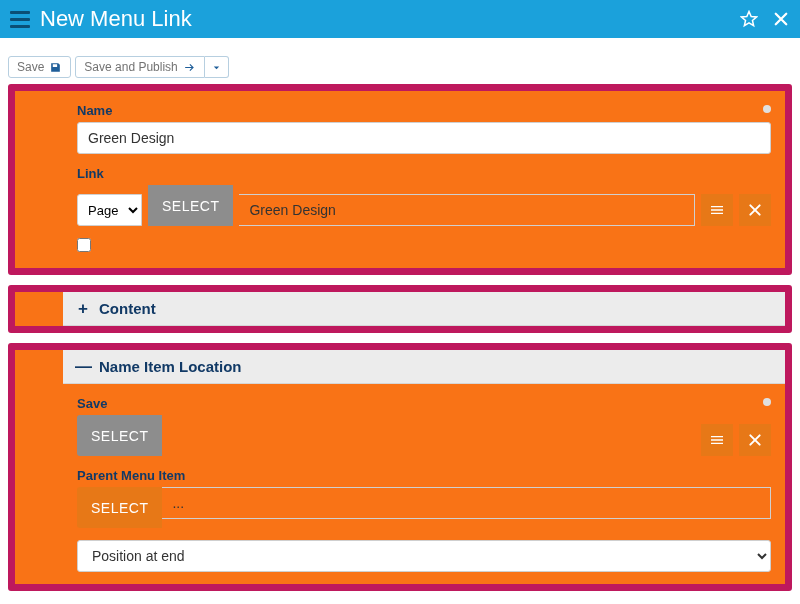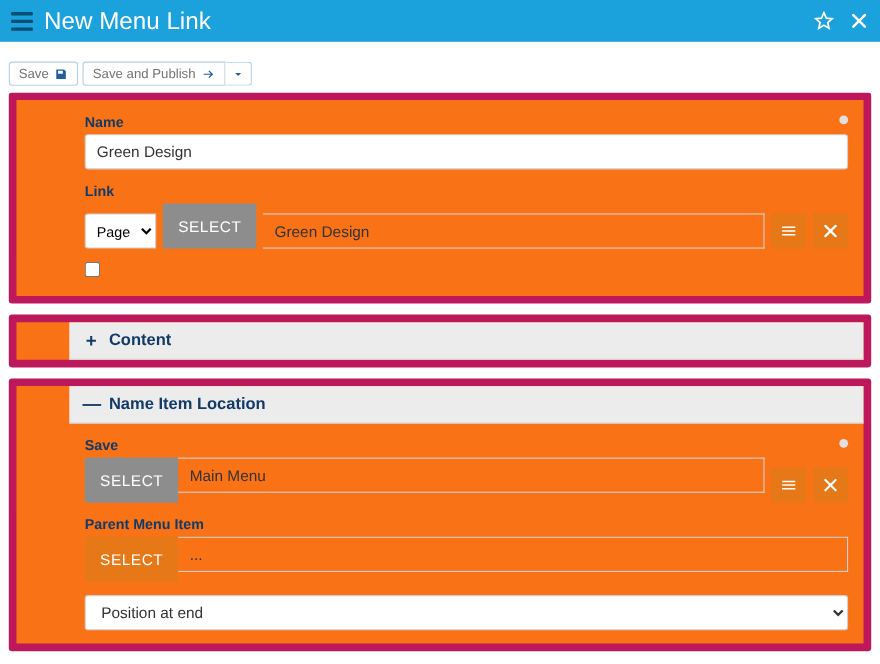--- a/index.html
+++ b/index.html
@@ -219,23 +219,20 @@
       <span>Name Item Location</span>
     </div>
     <div class="body">
 
       <div class="form-group">
         <span class="corner-dot"></span>
         <label class="label">Save</label>
         <div class="picker-row">
           <div class="picker-joined" style="flex:1">
             <button class="btn-select" style="border-radius:3px 0 0 3px">SELECT</button>
-            <div class="picker-value">
-                <span>Main Menu</span>
-              </div>
           </div>
           <button class="sq-btn orange">
             <svg viewBox="0 0 24 24">
                 <path d="M3 6h18v2H3V6zm0 5h18v2H3v-2zm0 5h18v2H3v-2z"></path>
               </svg>
           </button>
           <button class="sq-btn orange">
             <svg viewBox="0 0 24 24">
                 <path d="M5 5l14 14M19 5L5 19" stroke="#fff" stroke-width="3" stroke-linecap="round" fill="none"></path>
               </svg>

